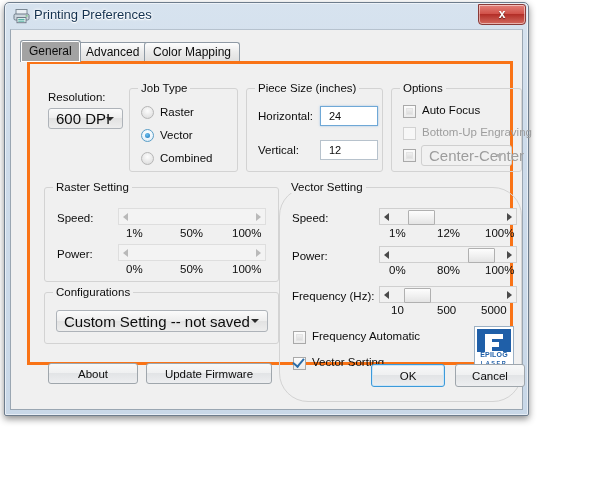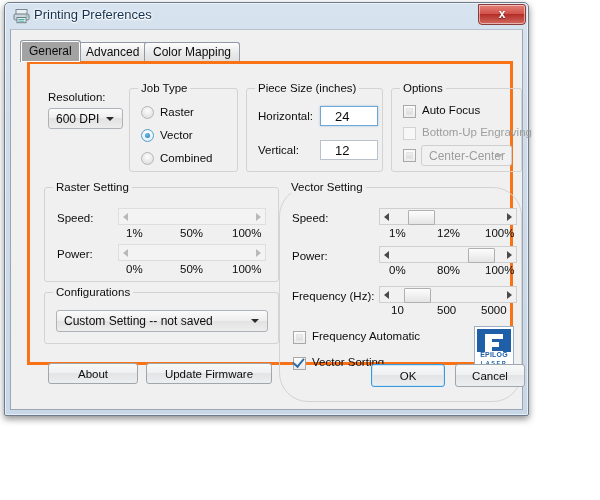--- a/index.html
+++ b/index.html
@@ -61,31 +61,31 @@
 
   .lbl{position:absolute;font-size:11.5px;color:#0c0c0c;white-space:nowrap;}
   .lbl.dim{color:#9d9d9d;}
 
   
   .combo{
     position:absolute;border:1px solid #aeb3b9;border-radius:3px;
     background:linear-gradient(to bottom,#fbfbfb,#eeeeee 48%,#e2e2e2 50%,#ededed);
     box-sizing:border-box;cursor:default;
   }
-  .combo .ctext{position:absolute;left:7px;top:0;bottom:0;display:flex;align-items:center;font-size:12px;color:#0c0c0c;white-space:nowrap;}
+  .combo .ctext{position:absolute;left:7px;top:0;bottom:0;display:flex;align-items:center;font-size:15px;color:#0c0c0c;white-space:nowrap;}
   .combo .carrow{position:absolute;right:8px;top:50%;margin-top:-2px;width:0;height:0;
     border-left:4px solid transparent;border-right:4px solid transparent;border-top:4px solid #2b2b2b;}
   .combo.disabled{background:#f1f1f1;border-color:#cfcfcf;}
   .combo.disabled .ctext{color:#9d9d9d;}
   .combo.disabled .carrow{border-top-color:#b2b2b2;}
 
   
   .textbox{
     position:absolute;border:1px solid #b7c2cc;background:#fff;box-sizing:border-box;
-    font-size:13px;color:#0c0c0c;padding-left:14px;line-height:19px;cursor:text;
+    font-size:11px;color:#0c0c0c;padding-left:8px;line-height:19px;cursor:text;
   }
   .textbox.focused{border-color:#6fa8d6;box-shadow:0 0 2px rgba(100,160,220,.55);}
 
   
   .radio{position:absolute;width:13px;height:13px;border-radius:50%;
     border:1px solid #b6b6b6;background:radial-gradient(circle at 50% 35%,#fdfdfd,#e3e3e3 70%,#d2d2d2);
     box-sizing:border-box;cursor:default;}
   .radio.on{border-color:#5a9ec7;background:radial-gradient(circle at 50% 35%,#ffffff,#eaf4fb 60%,#cfe3f1);}
   .radio.on:after{content:"";position:absolute;left:3px;top:3px;width:5px;height:5px;border-radius:50%;
     background:radial-gradient(circle at 40% 35%,#6ec2f0,#1c72b8);}

